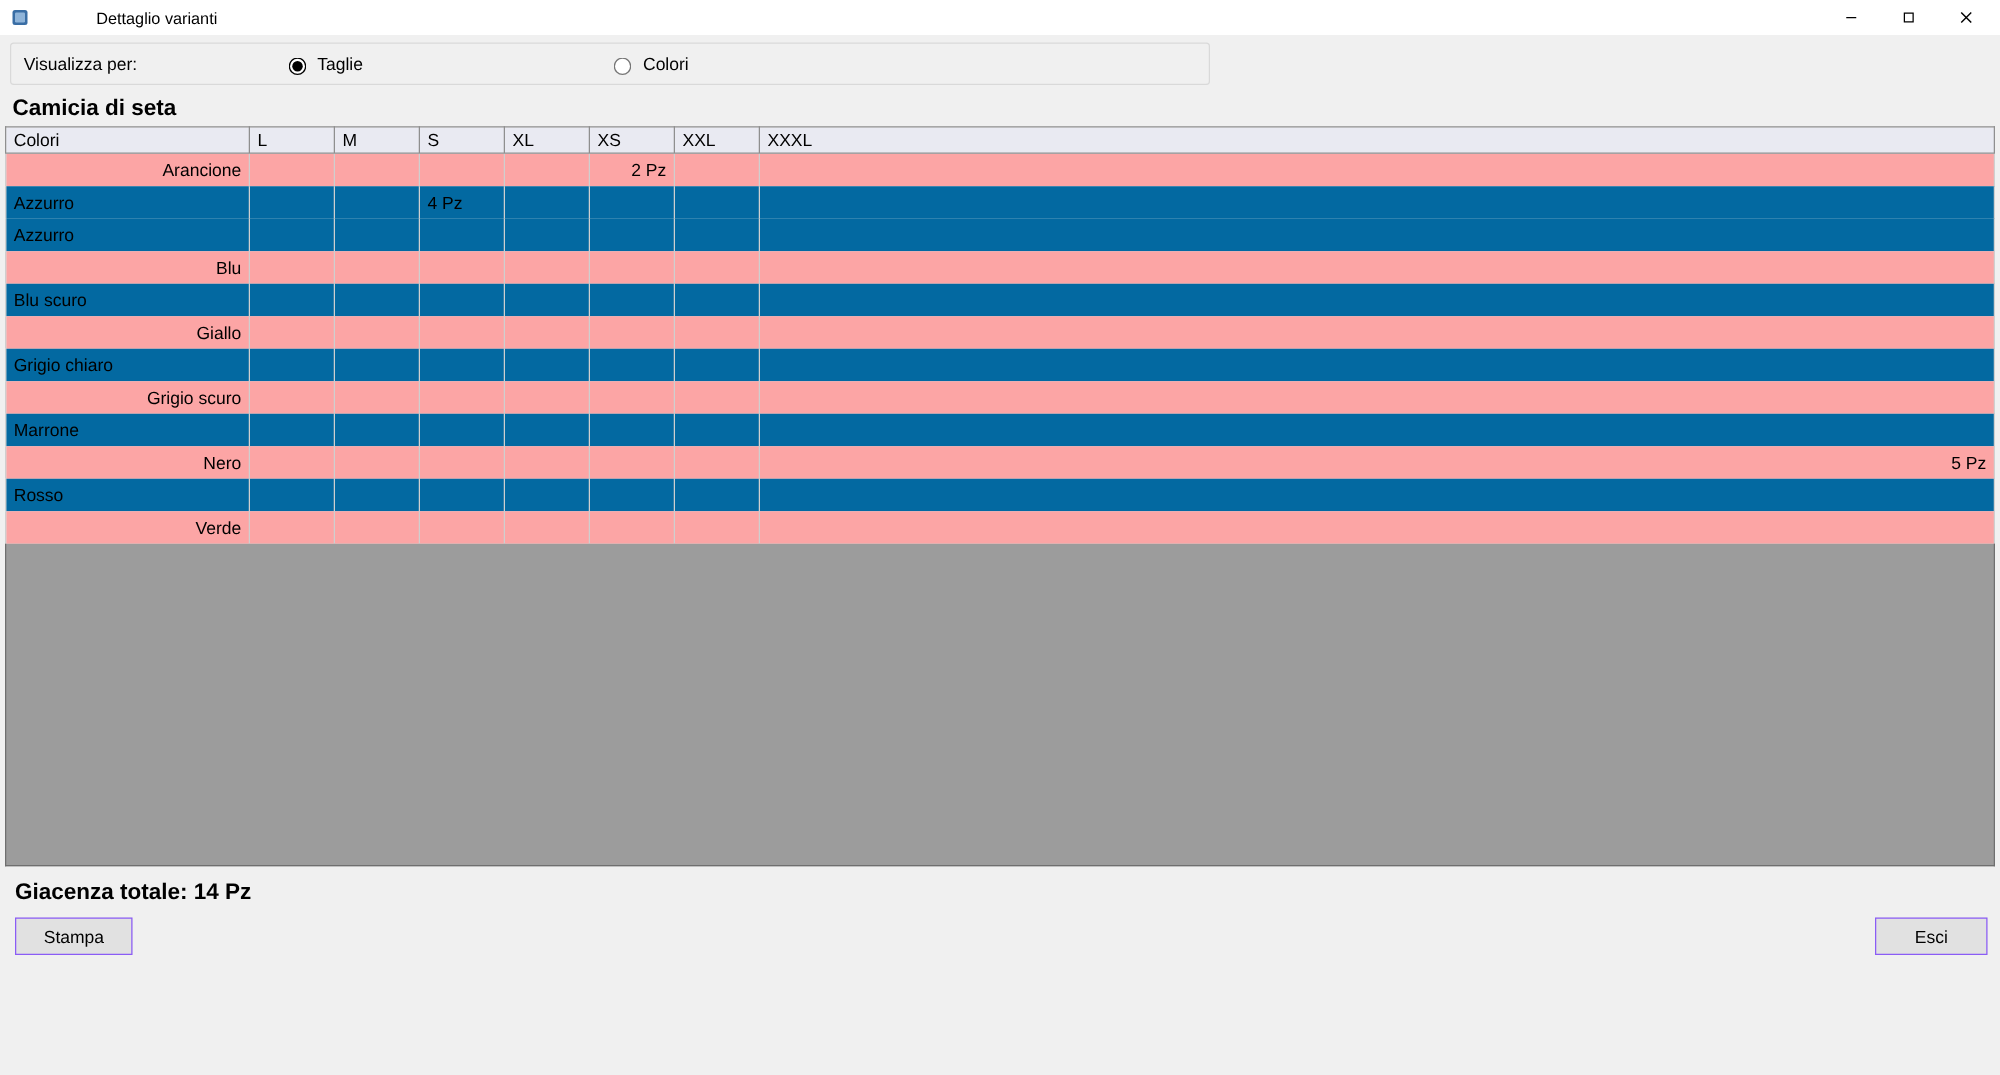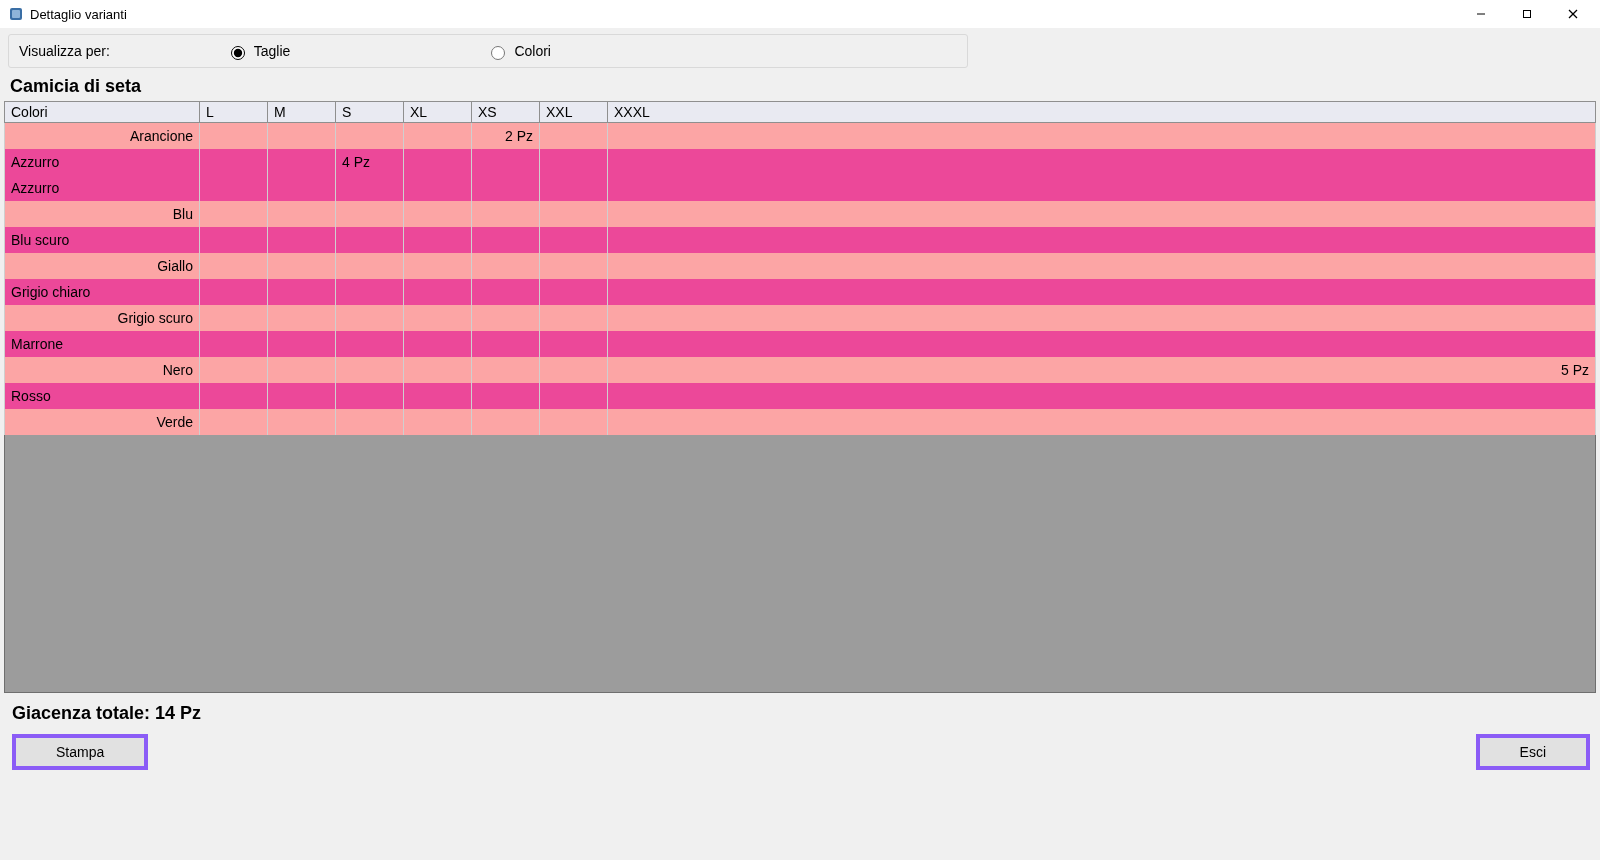--- a/index.html
+++ b/index.html
@@ -21,20 +21,21 @@
   }
   .titlebar .app-icon {
     width: 16px; height: 16px;
     margin-right: 6px;
     display: inline-flex;
     align-items: center; justify-content: center;
   }
   .titlebar .title-text {
     flex: 0 0 auto;
     font-size: 13px;
+    margin-left: 47px;
   }
   .titlebar .spacer { flex: 1; }
   .win-btn {
     width: 46px; height: 28px;
     display: flex; align-items: center; justify-content: center;
     font-size: 14px;
     color: #000;
   }
 
   .filter-panel {
@@ -85,21 +86,21 @@
   }
   table.grid td {
     border-left: 1px solid #cfcfcf;
     border-right: 1px solid #cfcfcf;
     border-top: none;
     border-bottom: none;
     padding: 3px 6px;
     height: 26px;
   }
   table.grid tbody tr.even td { background: #fca5a5; text-align: right; }
-  table.grid tbody tr.odd  td { background: #ec4899; }
+  table.grid tbody tr.odd  td { background: #0369a1; }
 
   .col-colori { width: 195px; }
   .col-size   { width: 68px; }
   .col-last   { width: auto; }
 
   .grid-empty {
     background: #9c9c9c;
     height: 258px;
     margin: 0 4px;
     border-left: 1px solid #6f6f6f;
@@ -112,22 +113,22 @@
     font-size: 18px;
     font-weight: 600;
   }
 
   .button-row {
     display: flex;
     padding: 6px 10px 10px 12px;
   }
   .btn {
     background: #e1e1e1;
-    border: 4px solid #8b5cf6;
-    padding: 6px 40px;
+    border: 1px solid #8b5cf6;
+    padding: 6px 22px;
     font-size: 14px;
     font-family: inherit;
     cursor: pointer;
     min-width: 90px;
   }
   .button-row .spacer { flex: 1; }
 </style>
 </head>
 <body>
 

